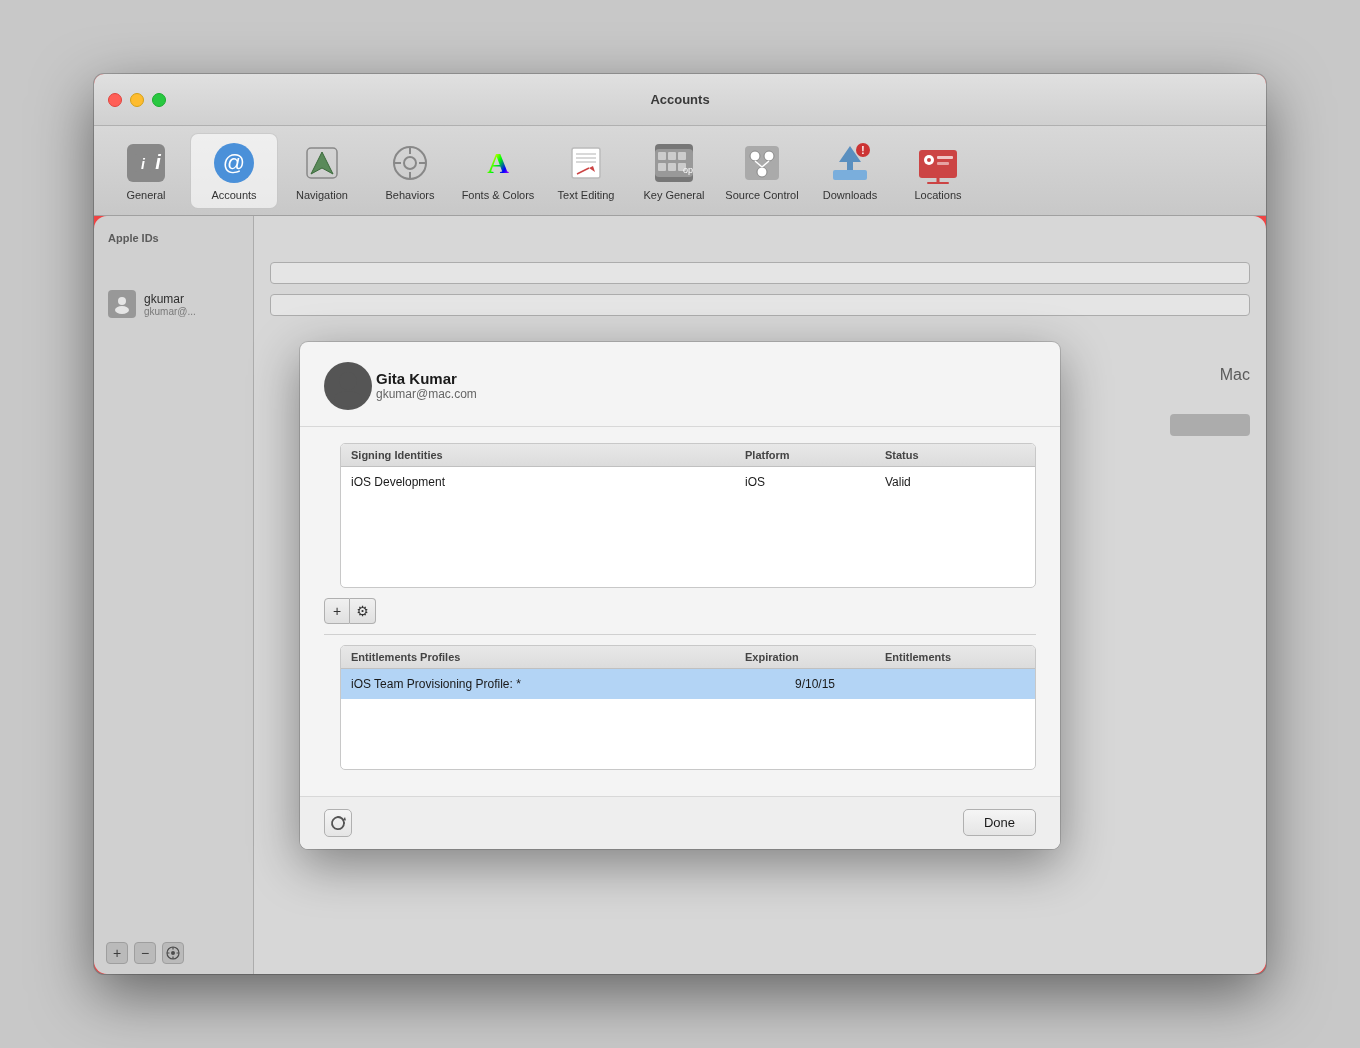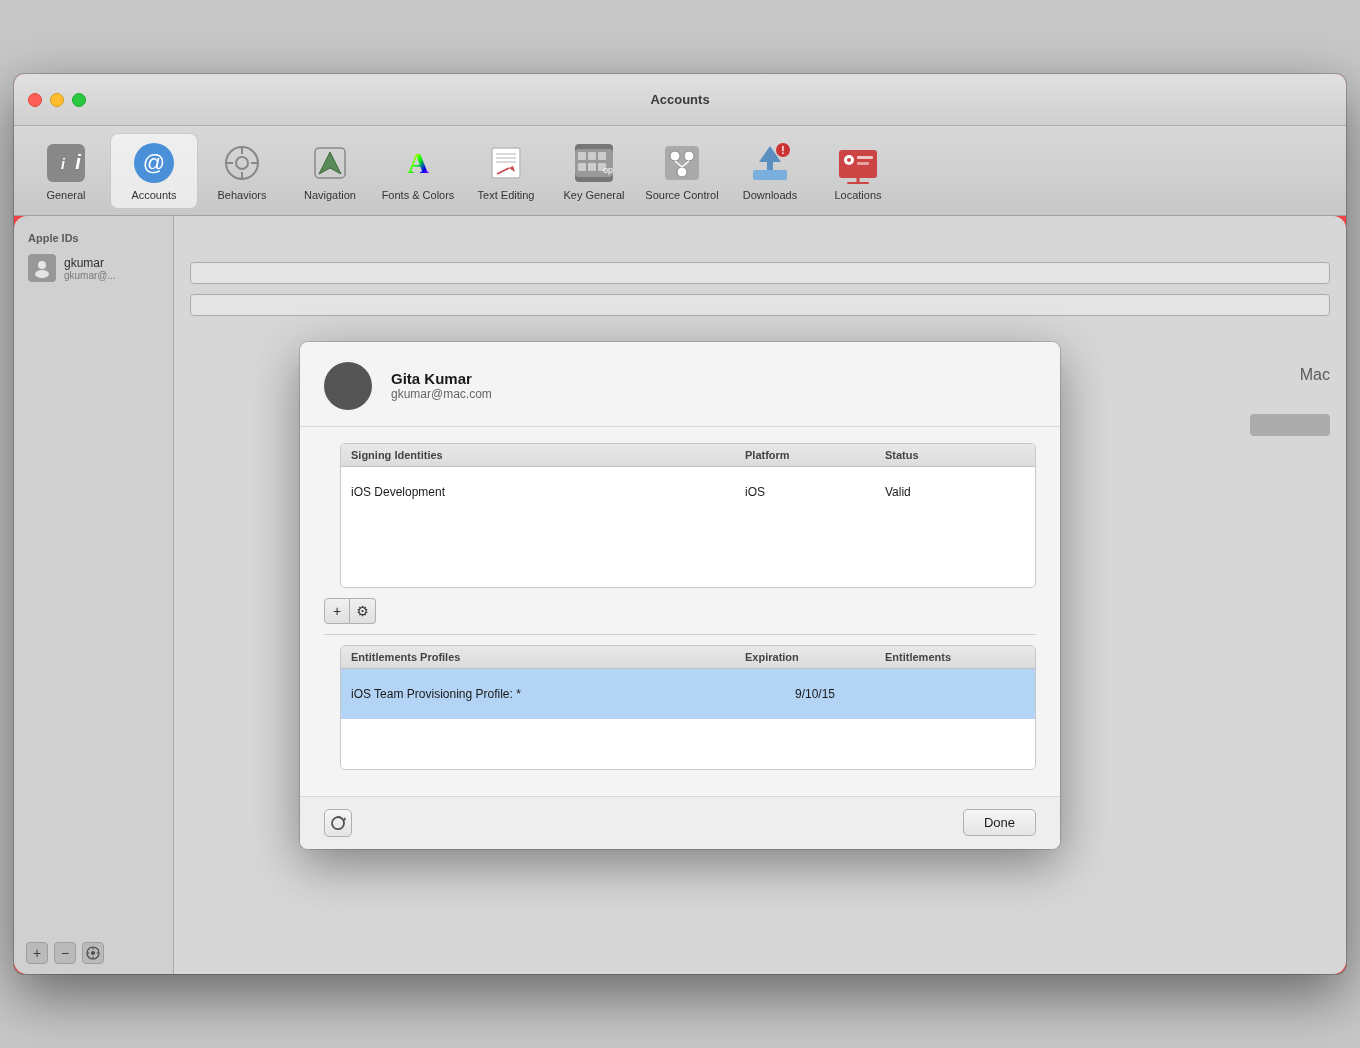--- a/index.html
+++ b/index.html
@@ -6,21 +6,21 @@
     body {
       background: #c8c8c8;
       display: flex;
       align-items: center;
       justify-content: center;
       min-height: 100vh;
       font-family: -apple-system, 'Helvetica Neue', Arial, sans-serif;
     }
 
     .window {
-      width: 1332px;
+      width: 1172px;
       height: 900px;
       background: #ef4444;
       border-radius: 10px;
       box-shadow: 0 20px 60px rgba(0,0,0,0.5), 0 0 0 1px rgba(0,0,0,0.2);
       overflow: hidden;
       position: relative;
       display: flex;
       flex-direction: column;
     }
 
@@ -171,20 +171,21 @@
       padding: 6px 14px 4px;
       font-weight: 600;
     }
 
     .sidebar-item {
       display: flex;
       align-items: center;
       padding: 6px 14px;
       cursor: pointer;
       gap: 8px;
+      margin-top: 36px;
     }
 
     .sidebar-avatar {
       width: 28px; height: 28px;
       background: #aaa;
       border-radius: 4px;
       display: flex; align-items: center; justify-content: center;
       color: white;
       font-size: 14px;
       flex-shrink: 0;
@@ -276,21 +277,21 @@
       box-shadow: 0 15px 50px rgba(0,0,0,0.4), 0 0 0 1px rgba(0,0,0,0.15);
       overflow: hidden;
       display: flex;
       flex-direction: column;
     }
 
     .modal-header {
       padding: 20px 24px 16px;
       display: flex;
       align-items: center;
-      gap: 19px;
+      gap: 4px;
       border-bottom: 1px solid #d8d8d8;
     }
 
     .user-avatar {
       width: 48px; height: 48px;
       background: #555;
       border-radius: 50%;
       display: flex; align-items: center; justify-content: center;
       flex-shrink: 0;
     }
@@ -346,21 +347,21 @@
     .provisioning-grid {
       grid-template-columns: 1fr 140px 140px;
     }
 
     .table-body {
       min-height: 120px;
     }
 
     .table-row {
       display: grid;
-      padding: 18px 10px;
+      padding: 8px 10px;
       font-size: 12px;
       color: #1a1a1a;
       border-bottom: 1px solid #ebebeb;
     }
 
     .table-row:last-child { border-bottom: none; }
 
     .table-row.selected {
       background: #b3d4f5;
     }
@@ -463,39 +464,39 @@
     <div class="toolbar-item active">
       <div class="toolbar-icon">
         <div class="icon-accounts">@</div>
       </div>
       <span class="toolbar-label">Accounts</span>
     </div>
 
     <div class="toolbar-item">
       <div class="toolbar-icon">
         <svg width="38" height="38" viewBox="0 0 38 38">
+          <rect x="4" y="4" width="30" height="30" rx="4" fill="none" stroke="#888" stroke-width="1.5"></rect>
+          <polygon points="19,8 30,30 19,24 8,30" fill="#5a8a5a" stroke="#3a6a3a" stroke-width="1"></polygon>
+        </svg>
+      </div>
+      <span class="toolbar-label">Navigation</span>
+    </div>
+
+    <div class="toolbar-item">
+      <div class="toolbar-icon">
+        <svg width="38" height="38" viewBox="0 0 38 38">
           <circle cx="19" cy="19" r="16" fill="none" stroke="#888" stroke-width="2"></circle>
           <circle cx="19" cy="19" r="6" fill="none" stroke="#888" stroke-width="2"></circle>
           <line x1="19" y1="3" x2="19" y2="10" stroke="#888" stroke-width="2"></line>
           <line x1="19" y1="28" x2="19" y2="35" stroke="#888" stroke-width="2"></line>
           <line x1="3" y1="19" x2="10" y2="19" stroke="#888" stroke-width="2"></line>
           <line x1="28" y1="19" x2="35" y2="19" stroke="#888" stroke-width="2"></line>
         </svg>
       </div>
       <span class="toolbar-label">Behaviors</span>
-    </div>
-
-    <div class="toolbar-item">
-      <div class="toolbar-icon">
-        <svg width="38" height="38" viewBox="0 0 38 38">
-          <rect x="4" y="4" width="30" height="30" rx="4" fill="none" stroke="#888" stroke-width="1.5"></rect>
-          <polygon points="19,8 30,30 19,24 8,30" fill="#5a8a5a" stroke="#3a6a3a" stroke-width="1"></polygon>
-        </svg>
-      </div>
-      <span class="toolbar-label">Navigation</span>
     </div>
 
     <div class="toolbar-item">
       <div class="toolbar-icon">
         <svg width="40" height="40" viewBox="0 0 40 40">
           <defs>
             <linearGradient id="rainbow" x1="0%" y1="0%" x2="100%" y2="100%">
               <stop offset="0%" style="stop-color:#ff0000"></stop>
               <stop offset="25%" style="stop-color:#ffff00"></stop>
               <stop offset="50%" style="stop-color:#00ff00"></stop>

